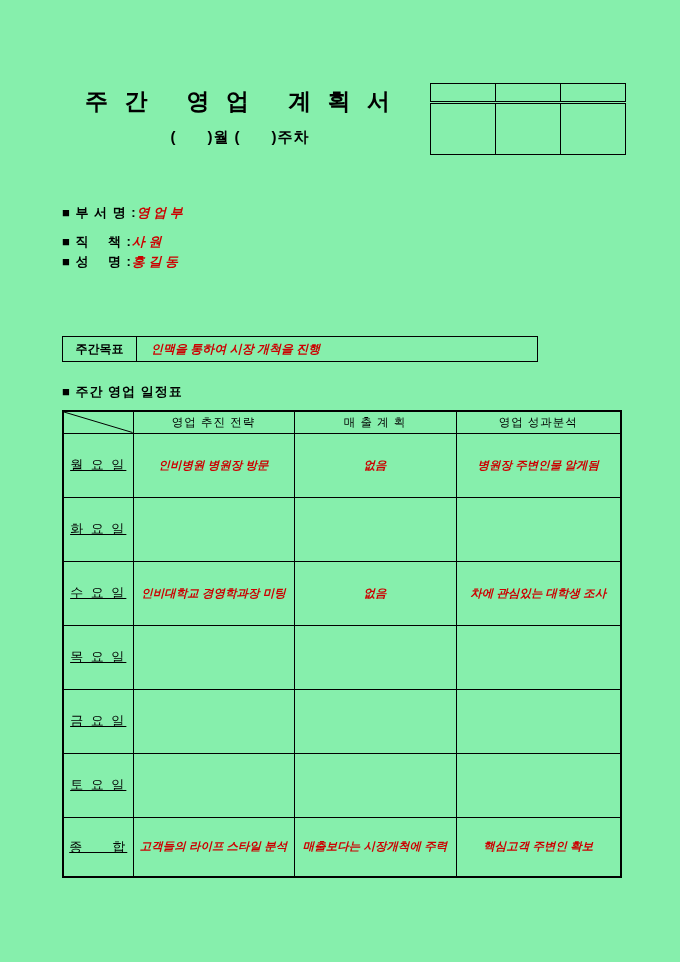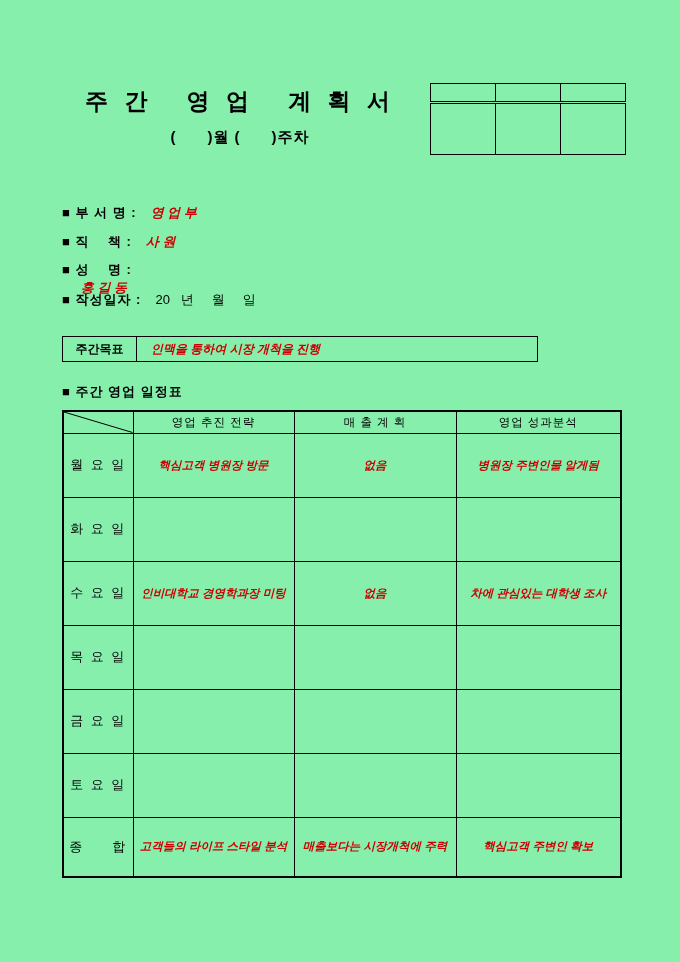--- a/index.html
+++ b/index.html
@@ -22,25 +22,25 @@
 
   
   .approval { position: absolute; left: 430px; top: 83px; border-collapse: collapse; }
   .approval td { border: 1.5px solid #000; width: 65px; }
   .approval tr.hdr td { height: 19px; border-bottom: 3px double #000; }
   .approval tr.body td { height: 52px; }
 
   
   .field { position: absolute; left: 62px; height: 20px; font-size: 13px; display: flex; align-items: center; }
   .field-label { font-weight: bold; letter-spacing: 1px; white-space: pre; }
-  .field-value { margin-left: 14px; white-space: pre; }
+  .field-value { white-space: pre; }
   .red { color: var(--red, #cc0000); font-style: italic; font-weight: bold; }
   .f0 { top: 203px; }
   .f1 { top: 232px; }
-  .f2 { top: 261px; flex-direction: column; }
+  .f2 { top: 252px; }
   .f3 { top: 290px; }
 
   
   .goal-box {
     position: absolute; left: 62px; top: 336px; width: 476px; height: 26px;
     border: 1.5px solid #000; display: flex; align-items: stretch;
   }
   .goal-label {
     width: 74px; border-right: 1px solid #000; display: flex;
     align-items: center; justify-content: center;
@@ -55,21 +55,21 @@
   .schedule { position: absolute; left: 62px; top: 410px; width: 558px; border-collapse: collapse; table-layout: fixed; }
   .schedule th, .schedule td { border: 1px solid #000; text-align: center; vertical-align: middle; }
   .schedule { border: 2px solid #000; }
   .schedule col.c-day { width: 70px; }
   .schedule col.c-1 { width: 161px; }
   .schedule col.c-2 { width: 162px; }
   .schedule col.c-3 { width: 165px; }
   .schedule tr.hdr th { height: 22px; font-size: 11.5px; font-weight: normal; letter-spacing: 1px; }
   .schedule tr.data { height: 64px; }
   .schedule tr.last { height: 60px; }
-  .day-cell { font-size: 13px; font-weight: normal; letter-spacing: 2px; white-space: pre; }
+  .day-cell { font-size: 13px; font-weight: normal; letter-spacing: 2px; white-space: pre; text-decoration: underline; }
   .entry { font-size: 11.5px; letter-spacing: 0px; }
 
   
   .diag { position: relative; padding: 0; }
   .diag svg { position: absolute; left: 0; top: 0; width: 100%; height: 100%; display: block; }
 </style>
 </head>
 <body>
 
 <div class="page">
@@ -99,24 +99,20 @@
     <span class="field-value red">영 업 부</span>
   </div>
   <div class="field f1">
     <span class="field-label">■ 직    책 :</span>
     <span class="field-value red">사 원</span>
   </div>
   <div class="field f2">
     <span class="field-label">■ 성    명 :</span>
     <span class="field-value red">홍 길 동</span>
   </div>
-  <div class="field f3">
-    <span class="field-label">■ 작성일자 :</span>
-    <span class="field-value">20   년     월     일</span>
-  </div>
 
   <div class="goal-box">
     <div class="goal-label">주간목표</div>
     <div class="goal-value red">인맥을 통하여 시장 개척을 진행</div>
   </div>
 
   <div class="section-title">■ 주간 영업 일정표</div>
 
   <table class="schedule">
     <colgroup>
@@ -132,21 +128,21 @@
           <line x1="0" y1="0" x2="100" y2="100" stroke="#000" stroke-width="1" vector-effect="non-scaling-stroke"></line>
         </svg>
       </th>
       <th>영업 추진 전략</th>
       <th>매 출 계 획</th>
       <th>영업 성과분석</th>
     </tr>
 
     <tr class="data">
       <td class="day-cell">월 요 일</td>
-      <td class="entry red">핵심고객 병원장 방문</td>
+      <td class="entry red">인비병원 병원장 방문</td>
       <td class="entry red">없음</td>
       <td class="entry red">병원장 주변인물 알게됨</td>
     </tr>
     <tr class="data">
       <td class="day-cell">화 요 일</td>
       <td class="entry red"></td>
       <td class="entry red"></td>
       <td class="entry red"></td>
     </tr>
     <tr class="data">

